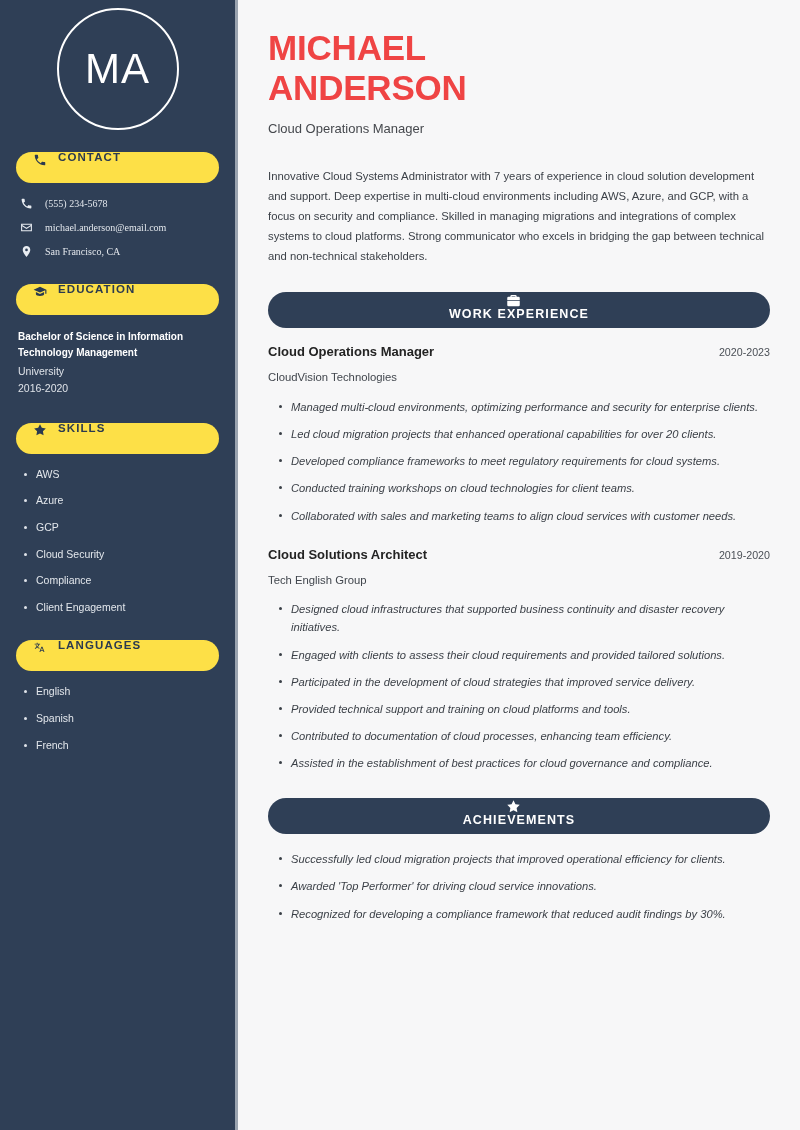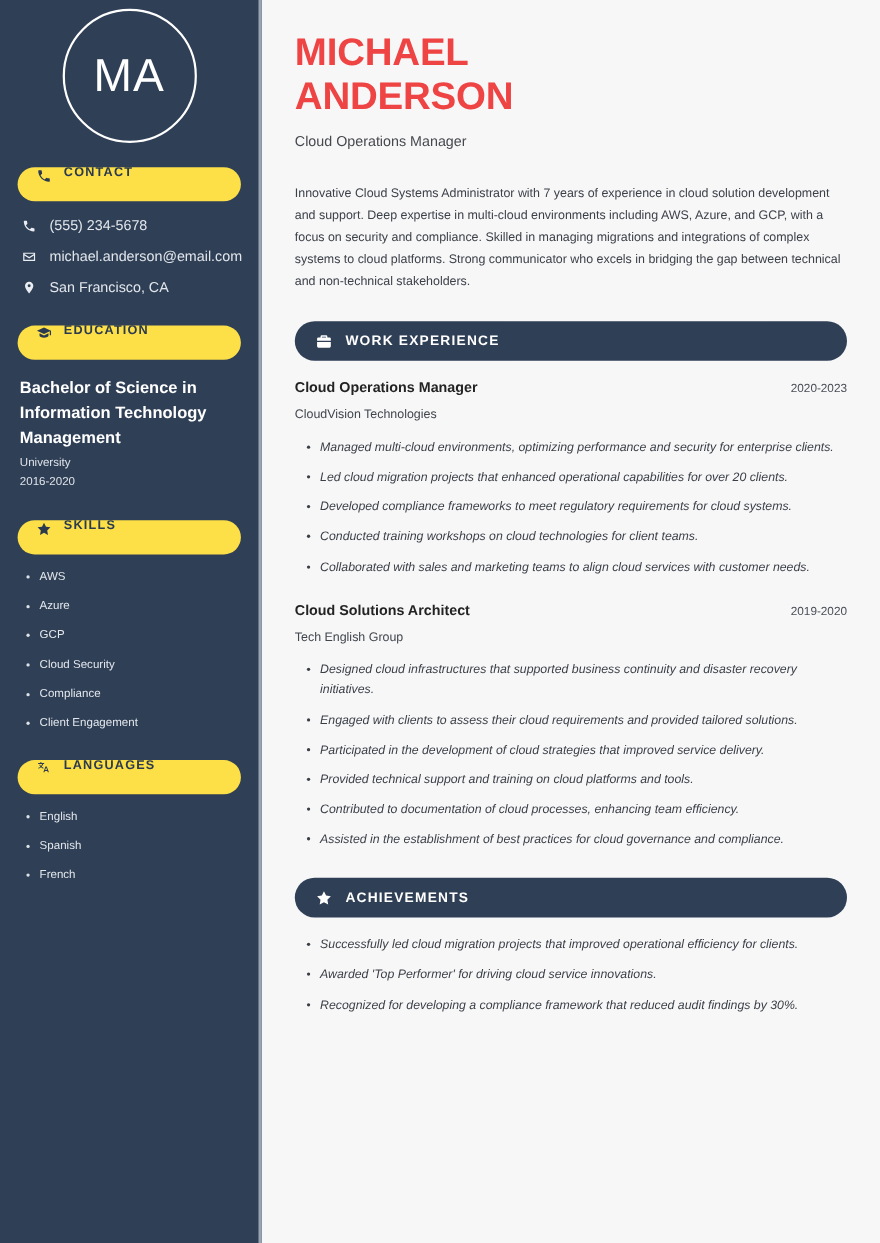--- a/index.html
+++ b/index.html
@@ -95,28 +95,29 @@
   .contact-row .c-icon {
     width: 16px;
     flex: 0 0 16px;
     display: inline-flex;
     align-items: center;
     justify-content: center;
     margin-right: 11px;
   }
   .contact-text {
     color: #e3e7ec;
-    font-size: 13px;
-    line-height: 1.3;
+    font-size: 10px;
+    line-height: 1.3;
+    font-family: Liberation Serif, serif;
   }
 
   .edu-block { padding: 0 2px; margin-bottom: 26px; }
   .edu-degree {
     color: #ffffff;
-    font-size: 15px;
+    font-size: 10px;
     font-weight: bold;
     line-height: 1.55;
     margin-bottom: 3px;
   }
   .edu-school, .edu-years {
     color: #dfe3e9;
     font-size: 10.5px;
     line-height: 1.6;
   }
 
@@ -176,20 +177,21 @@
 
   .section-bar {
     background: #2f3f56;
     border-radius: 22px;
     height: 36px;
     display: flex;
     align-items: center;
     padding: 0 18px;
     box-sizing: border-box;
     margin: 26px 0 16px 0;
+    flex-direction: column;
   }
   .section-bar .sb-icon {
     width: 16px;
     height: 16px;
     flex: 0 0 16px;
     margin-right: 12px;
     display: inline-flex;
     align-items: center;
     justify-content: center;
   }

